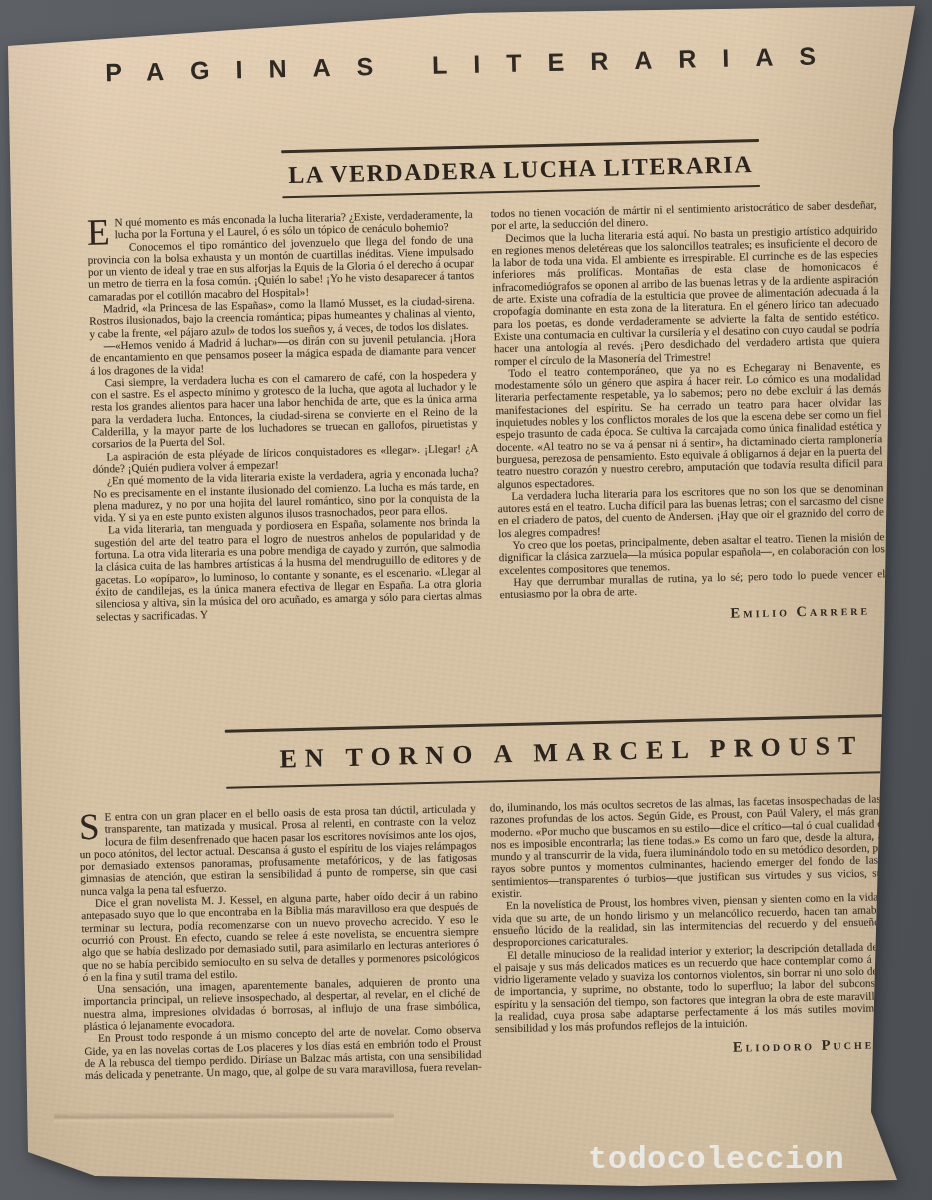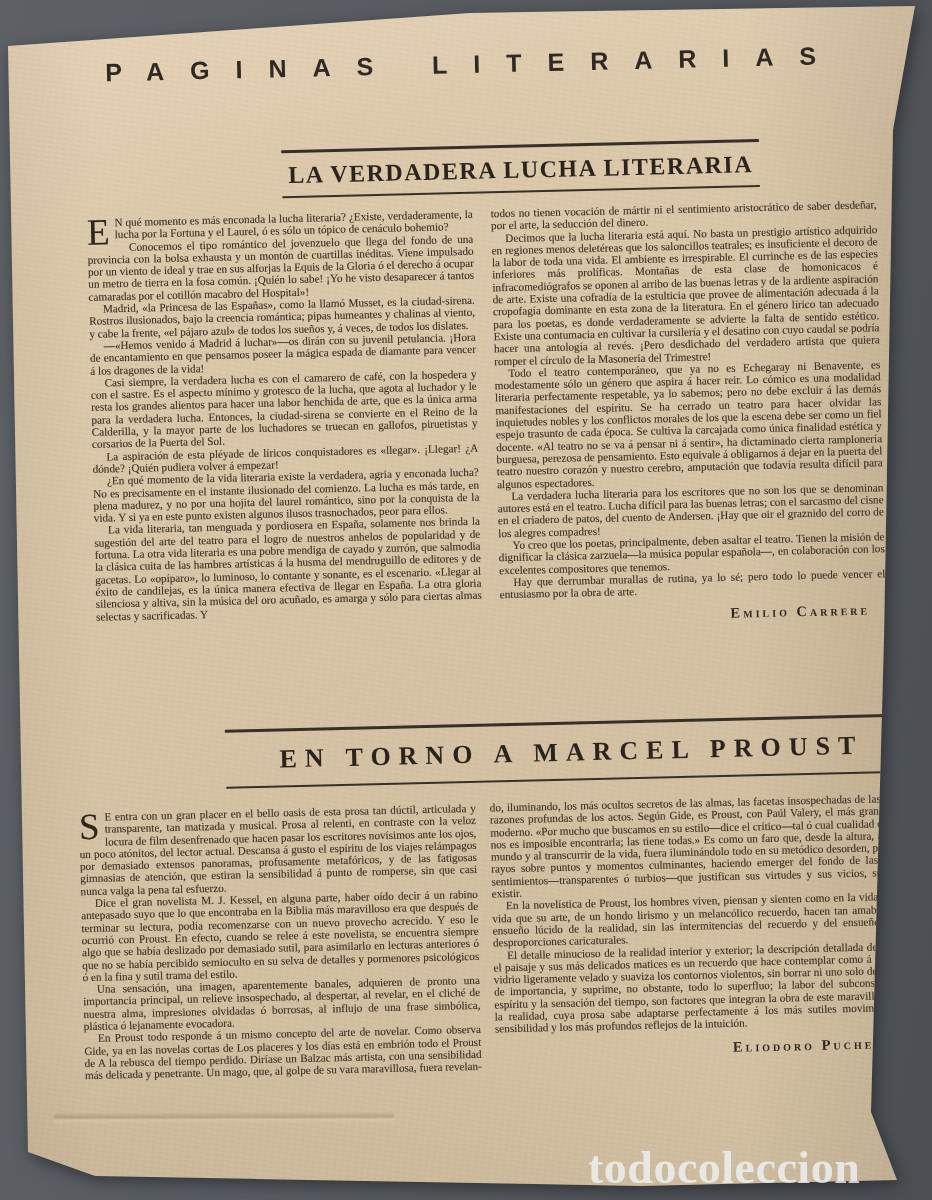--- a/index.html
+++ b/index.html
@@ -82,21 +82,21 @@
   }
   .signature {
     margin-top: 9px; text-align: right; font-variant: small-caps; font-weight: 700;
     font-size: 14.5px; letter-spacing: 3px; color: #2f2820;
   }
   .sig-a1 { padding-right: 16px; }
   .sig-a2 { padding-right: 58px; }
 
   .watermark {
     position: absolute; left: 588px; top: 1141px; z-index: 5;
-    font-family: Liberation Serif, serif; font-weight: 700; font-size: 46px;
+    font-family: Liberation Mono, monospace; font-weight: 700; font-size: 32px;
     letter-spacing: 0.5px; color: rgba(238,242,246,0.80); white-space: nowrap;
   }
 </style>
 </head>
 <body>
 
 <div class="stage">
   <div class="paper-wrap">
     <div class="paper">
       <div class="grain"></div>

